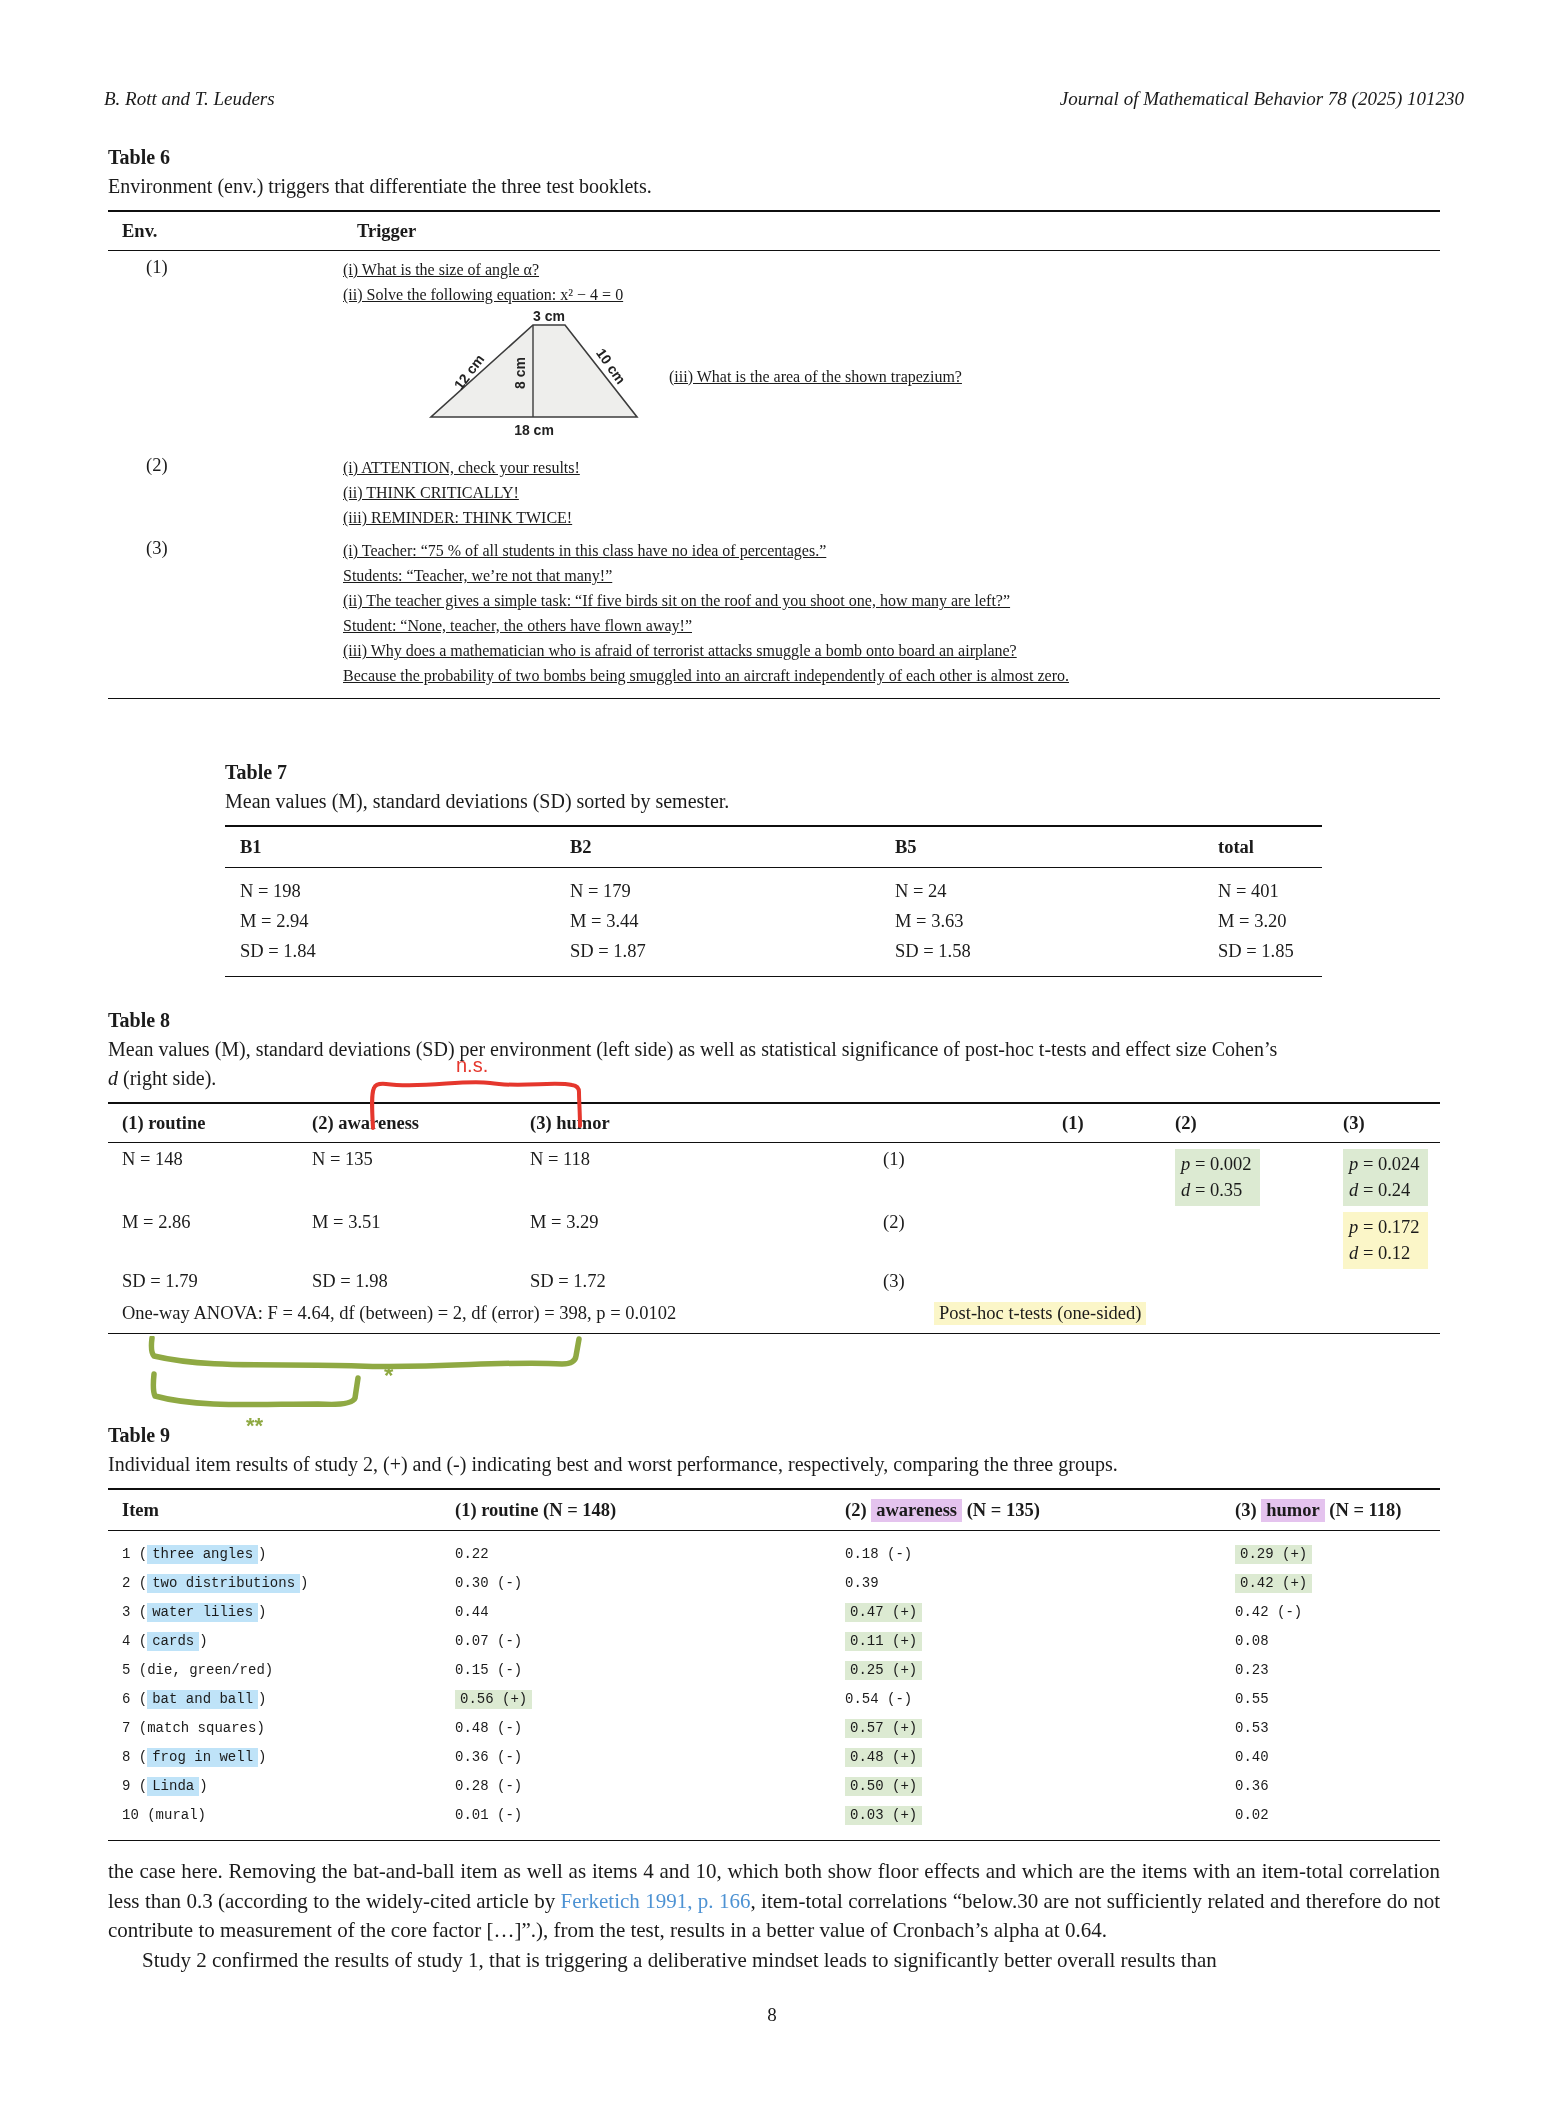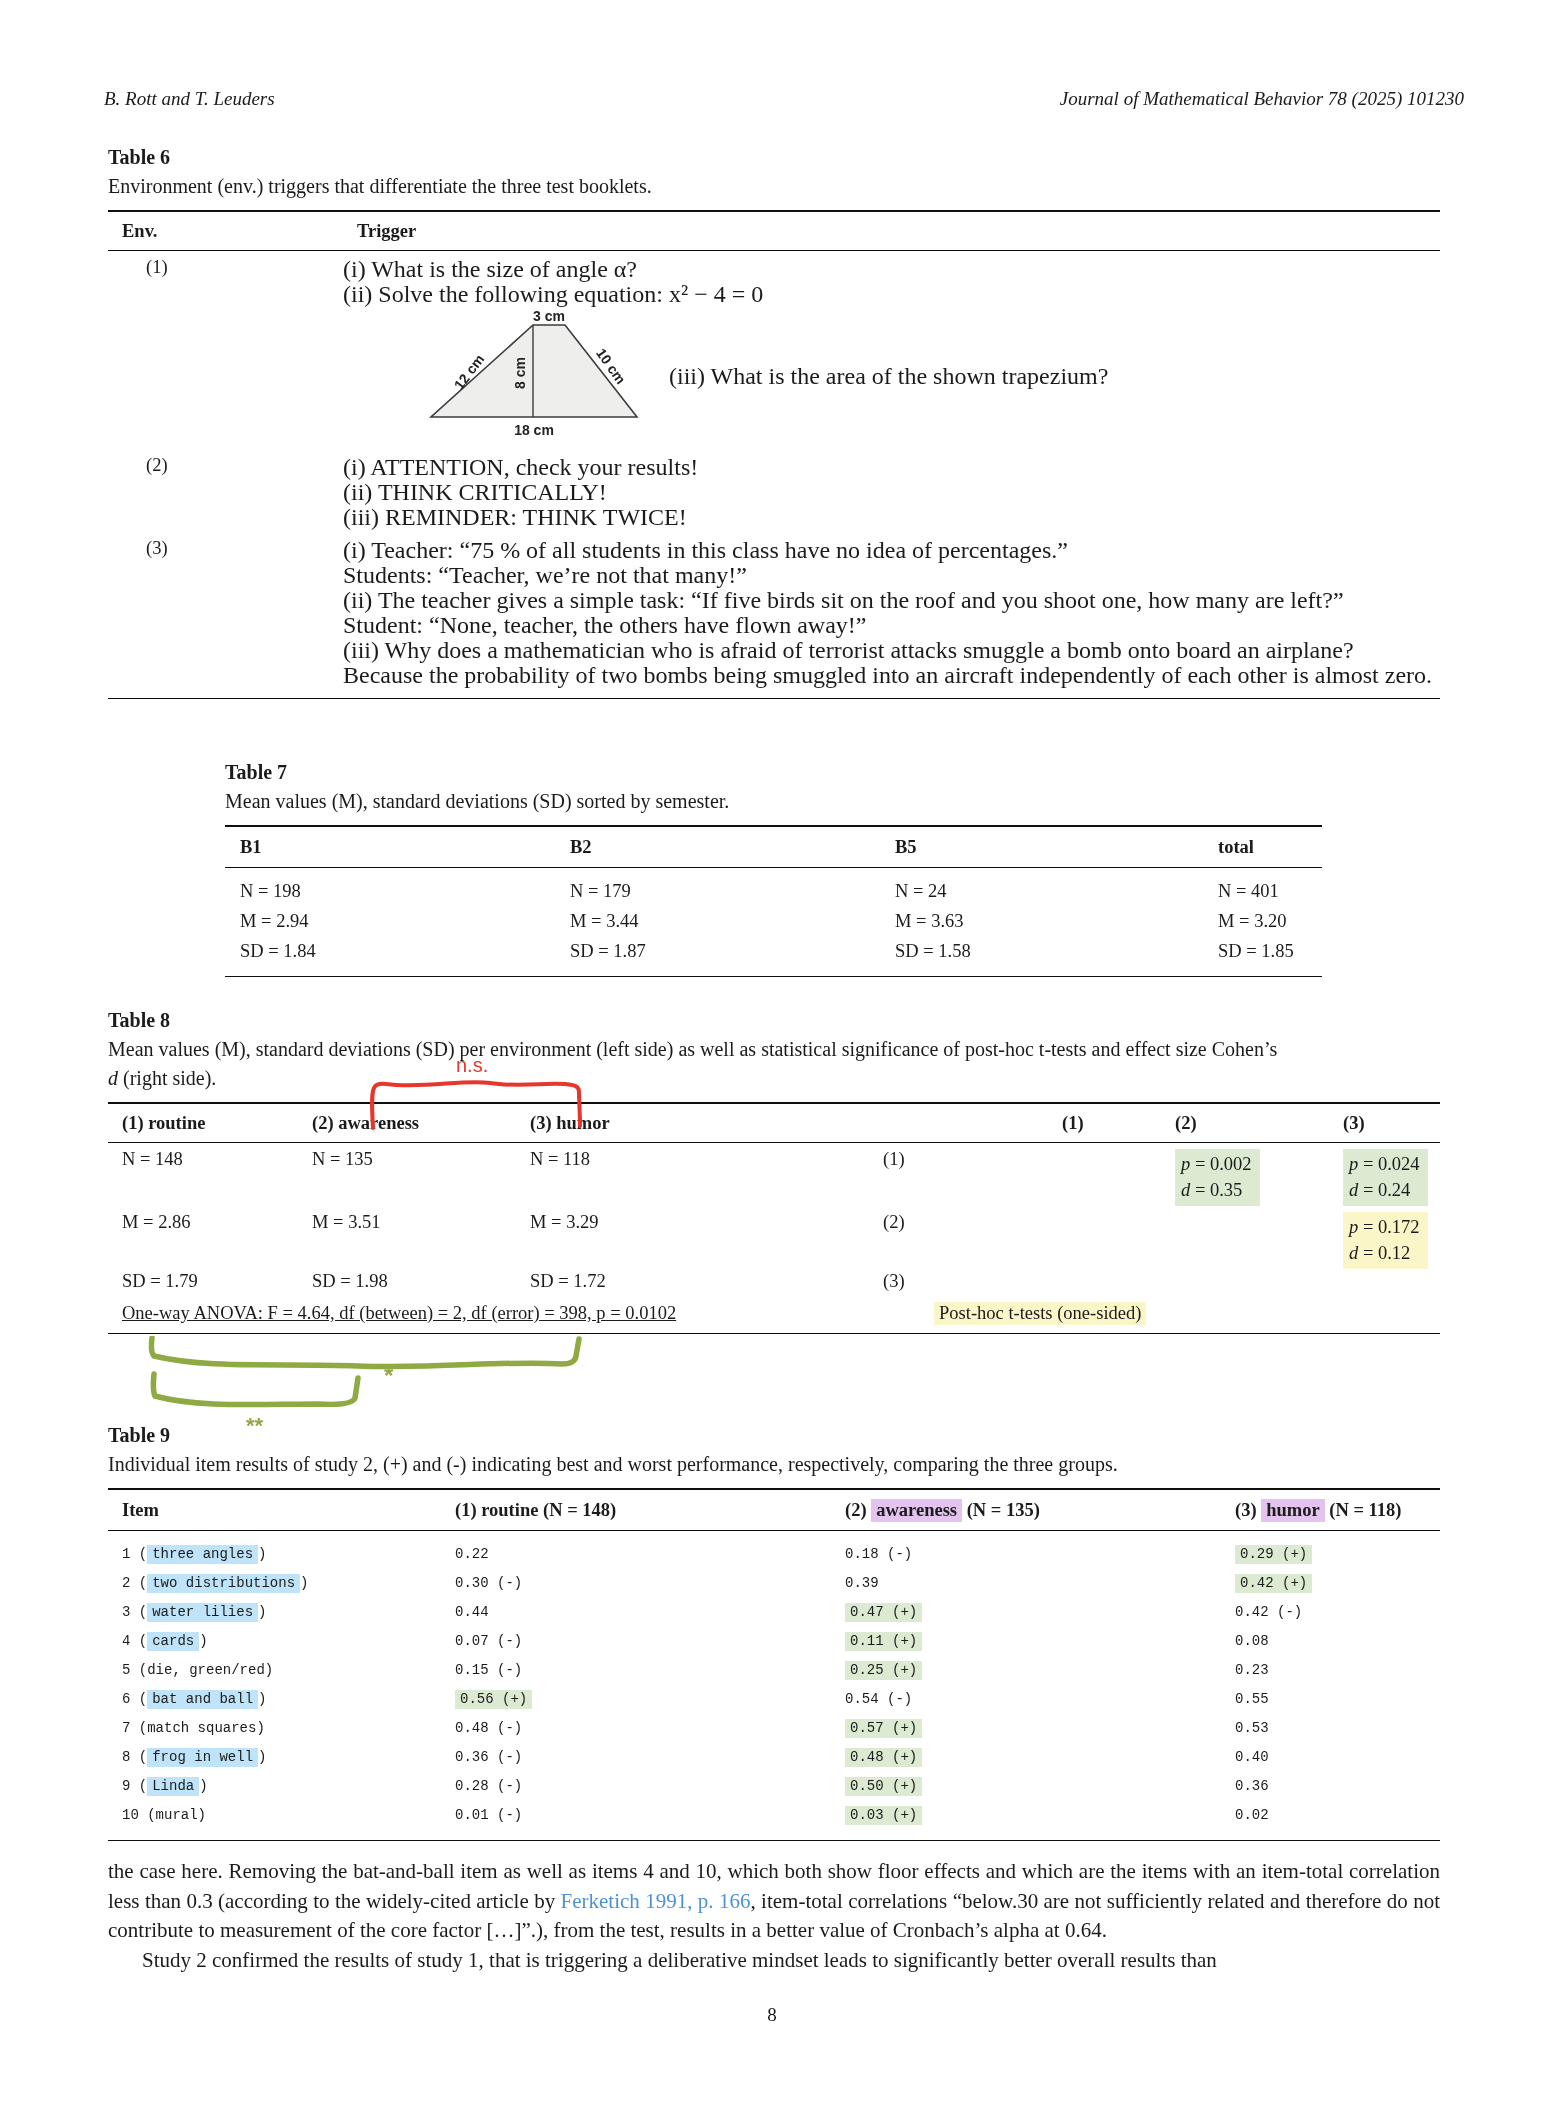--- a/index.html
+++ b/index.html
@@ -16,21 +16,21 @@
   .rule-mid{border-bottom:1.6px solid #0f0f0f;}
   .rule-bot{border-bottom:1.6px solid #0f0f0f;}
   .th{font-weight:bold;font-size:18.5px;}
   .td{font-size:18.5px;}
 
   
   .t6{margin-top:8px;}
   .t6 .grid{display:grid;grid-template-columns:235px 1fr;}
   .t6-head{padding:9px 0 8px 14px;}
   .t6-env{padding-left:38px;}
-  .t6-line{line-height:25px;font-size:24px;}
+  .t6-line{line-height:25px;font-size:16px;text-decoration:underline;}
   .t6-row{padding:6px 0 2px 0;}
   .fig-tri{margin:4px 0 2px 110px;}
   .trap-row{display:flex;align-items:center;gap:14px;margin:4px 0 6px 72px;}
 
   
   .t7{margin-left:117px;width:1097px;margin-top:62px;}
   .t7 .grid{display:grid;grid-template-columns:330px 325px 323px 1fr;}
   .t7-h{padding:10px 0 9px 15px;}
   .t7-c{padding:0 0 0 15px;line-height:30px;}
   .t7-body{padding:8px 0 10px 0;}
@@ -237,21 +237,21 @@
             <div class="td">SD = 1.79</div>
             <div class="td">SD = 1.98</div>
             <div class="td">SD = 1.72</div>
             <div class="td" style="padding-left:14px;">(3)</div>
             <div></div>
             <div></div>
             <div></div>
           </div>
 
           <div class="anovarow">
-            <div style="width:747px;text-decoration:underline;">One-way ANOVA: F = 4.64, df (between) = 2, df (error) = 398, p = 0.0102</div>
+            <div style="width:747px;">One-way ANOVA: F = 4.64, df (between) = 2, df (error) = 398, p = 0.0102</div>
             <div style="padding-left:65px;">
               <span class="hl hl-yellow">Post-hoc t-tests (one-sided)</span>
             </div>
           </div>
         </div>
         <div class="rule-bot"></div>
       </div>
 
       <div class="ann-zone">
         <svg class="gb-svg" width="480" height="100" viewBox="0 0 480 100">

